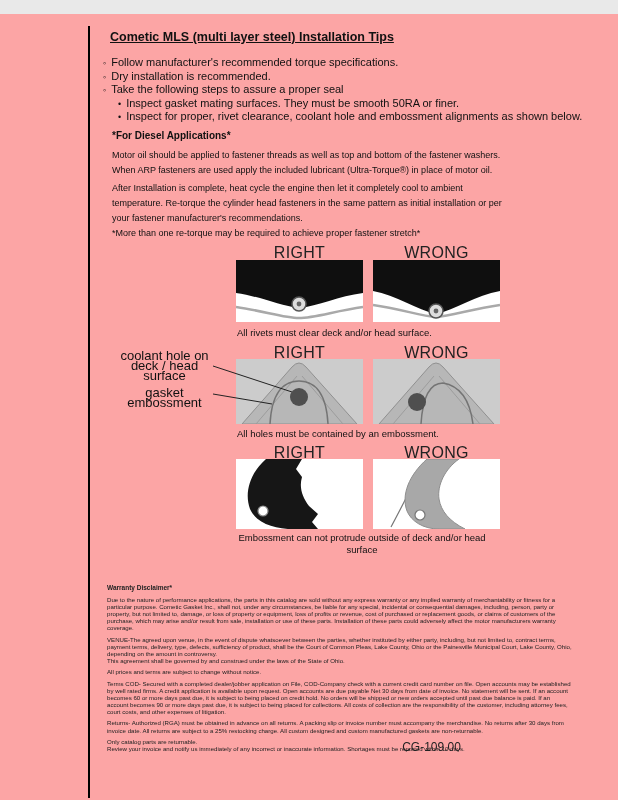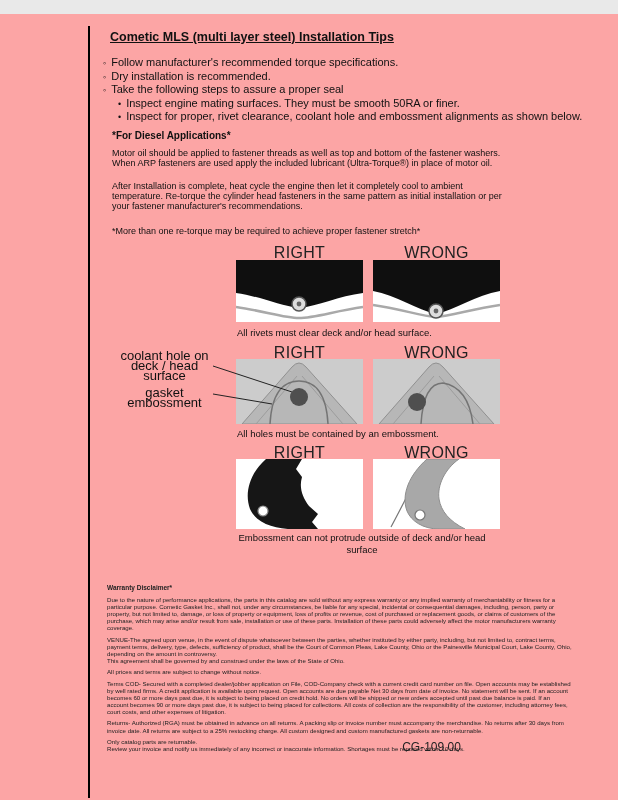--- a/index.html
+++ b/index.html
@@ -19,21 +19,21 @@
     margin:0;white-space:nowrap;
   }
   .bullets{position:absolute;left:103px;top:42px;font-size:11px;line-height:12.5px;}
   .b1::before{content:"\25E6";margin-right:5px;font-size:9px;}
   .b2{margin-left:15px;}
   .b2::before{content:"\2022";margin-right:5px;font-size:9px;}
   .heading{
     position:absolute;left:112px;top:116px;
     font-size:10px;font-weight:bold;margin:0;
   }
-  .para{position:absolute;left:112px;width:402px;font-size:9px;line-height:10px;margin:0;}
+  .para{position:absolute;left:112px;width:402px;font-size:9px;line-height:15px;margin:0;}
   .p1{top:134px;}
   .p2{top:167px;}
   .note{top:212px;}
   .dg-header{
     position:absolute;width:127px;text-align:center;
     font-size:16px;color:#222;letter-spacing:0.3px;
   }
   .panel{position:absolute;width:127px;display:block;}
   .cap{position:absolute;left:237px;font-size:9.5px;line-height:11.5px;}
   .cap3{width:250px;}
@@ -56,21 +56,21 @@
 <div class="page">
 
   <div class="left-rule"></div>
 
   <h1 class="title">Cometic MLS (multi layer steel) Installation Tips</h1>
 
   <div class="bullets">
     <div class="b1"><span>Follow manufacturer's recommended torque specifications.</span></div>
     <div class="b1"><span>Dry installation is recommended.</span></div>
     <div class="b1"><span>Take the following steps to assure a proper seal</span></div>
-    <div class="b2"><span>Inspect engine mating surfaces.  They must be smooth 50RA or finer.</span></div>
+    <div class="b2"><span>Inspect gasket mating surfaces.  They must be smooth 50RA or finer.</span></div>
     <div class="b2"><span>Inspect for proper, rivet clearance, coolant hole and embossment alignments as shown below.</span></div>
   </div>
 
   <h2 class="heading">*For Diesel Applications*</h2>
   <p class="para p1">Motor oil should be applied to fastener threads as well as top and bottom of the fastener washers. When ARP fasteners are used apply the included lubricant (Ultra-Torque®) in place of motor oil.</p>
   <p class="para p2">After Installation is complete, heat cycle the engine then let it completely cool to ambient temperature.  Re-torque the cylinder head fasteners in the same pattern as initial installation or per your fastener manufacturer's recommendations.</p>
   <p class="para note">*More than one re-torque may be required to achieve proper fastener stretch*</p>
 
   <div class="dg-header" style="left:236px;top:230px;">RIGHT</div>
   <div class="dg-header" style="left:373px;top:230px;">WRONG</div>

